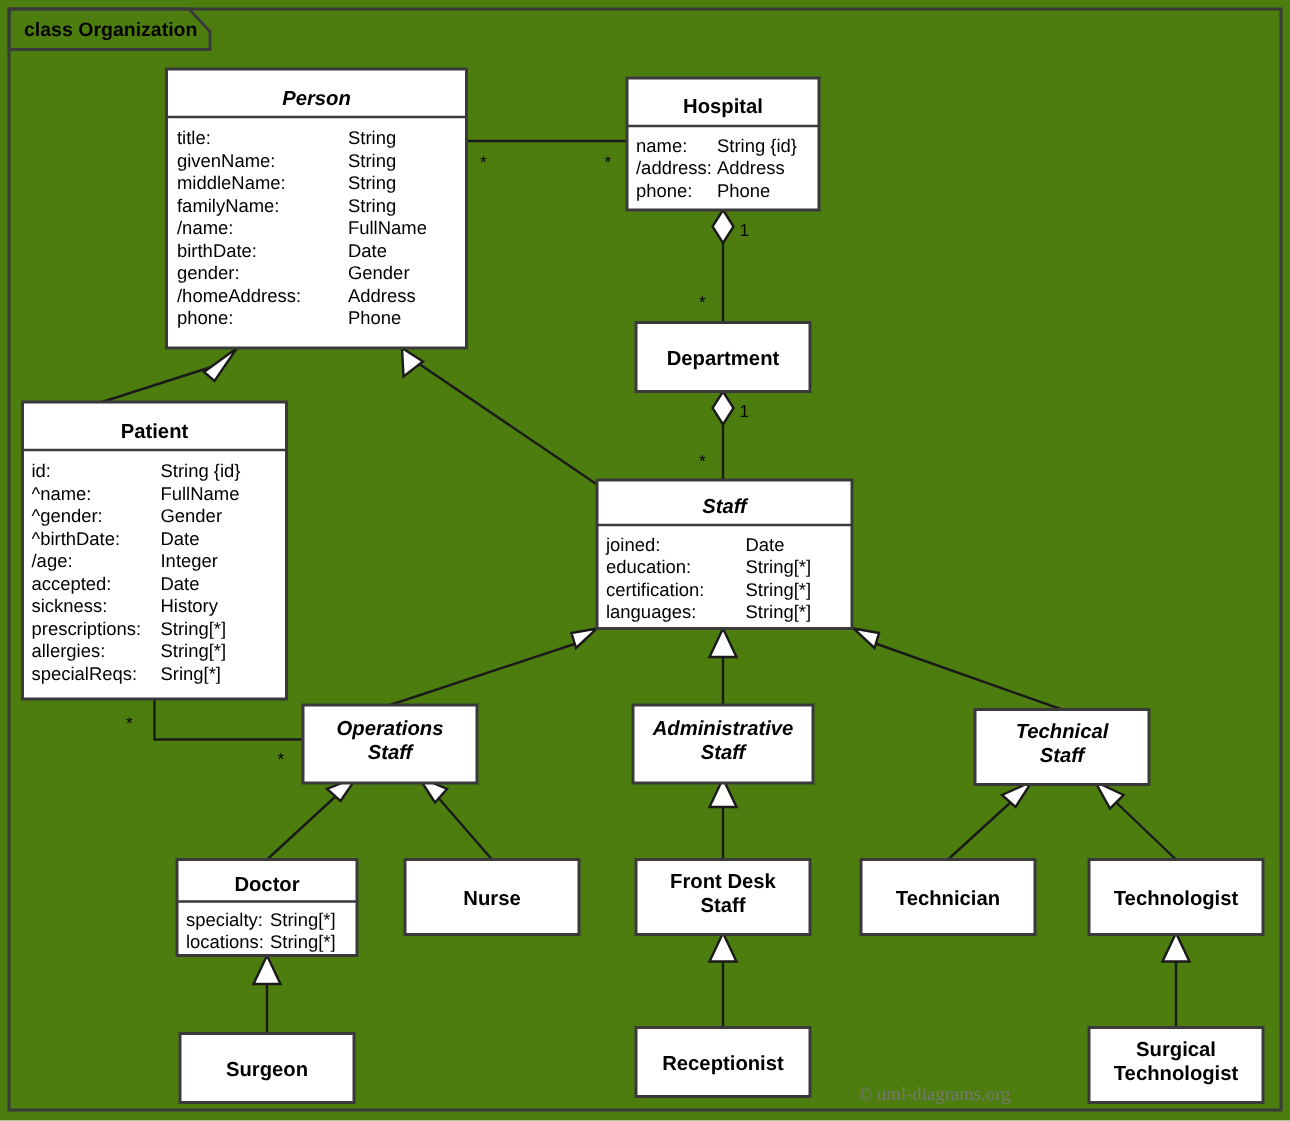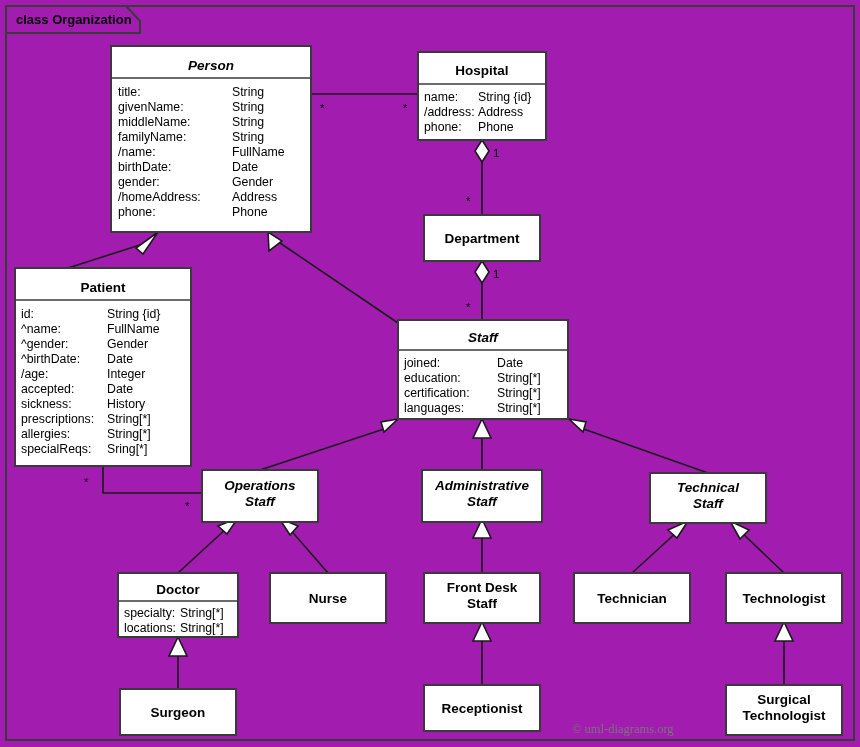--- a/index.html
+++ b/index.html
@@ -4,21 +4,21 @@
 <style>
   html, body {
     margin: 0;
     padding: 0;
     background: #ffffff;
   }
   #diagram-root {
     position: relative;
     width: 860px;
     height: 747px;
-    background: #a21caf;
+    background: #4d7c0f;
     font-family: "Liberation Sans", sans-serif;
     overflow: hidden;
   }
   svg#uml-canvas {
     display: block;
     width: 860px;
     height: 747px;
   }
   .frame-line {
     fill: none;

